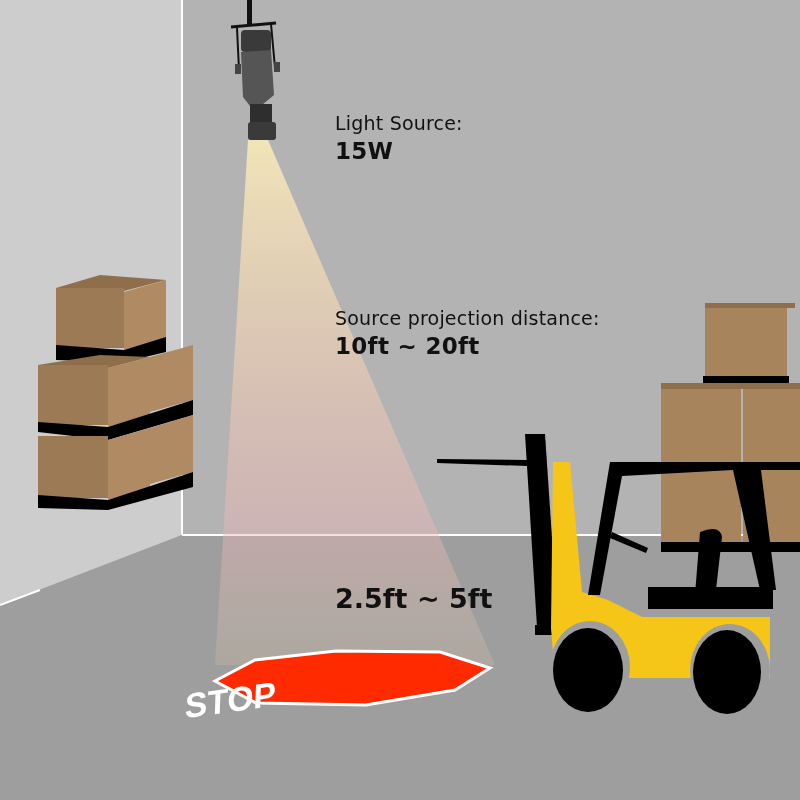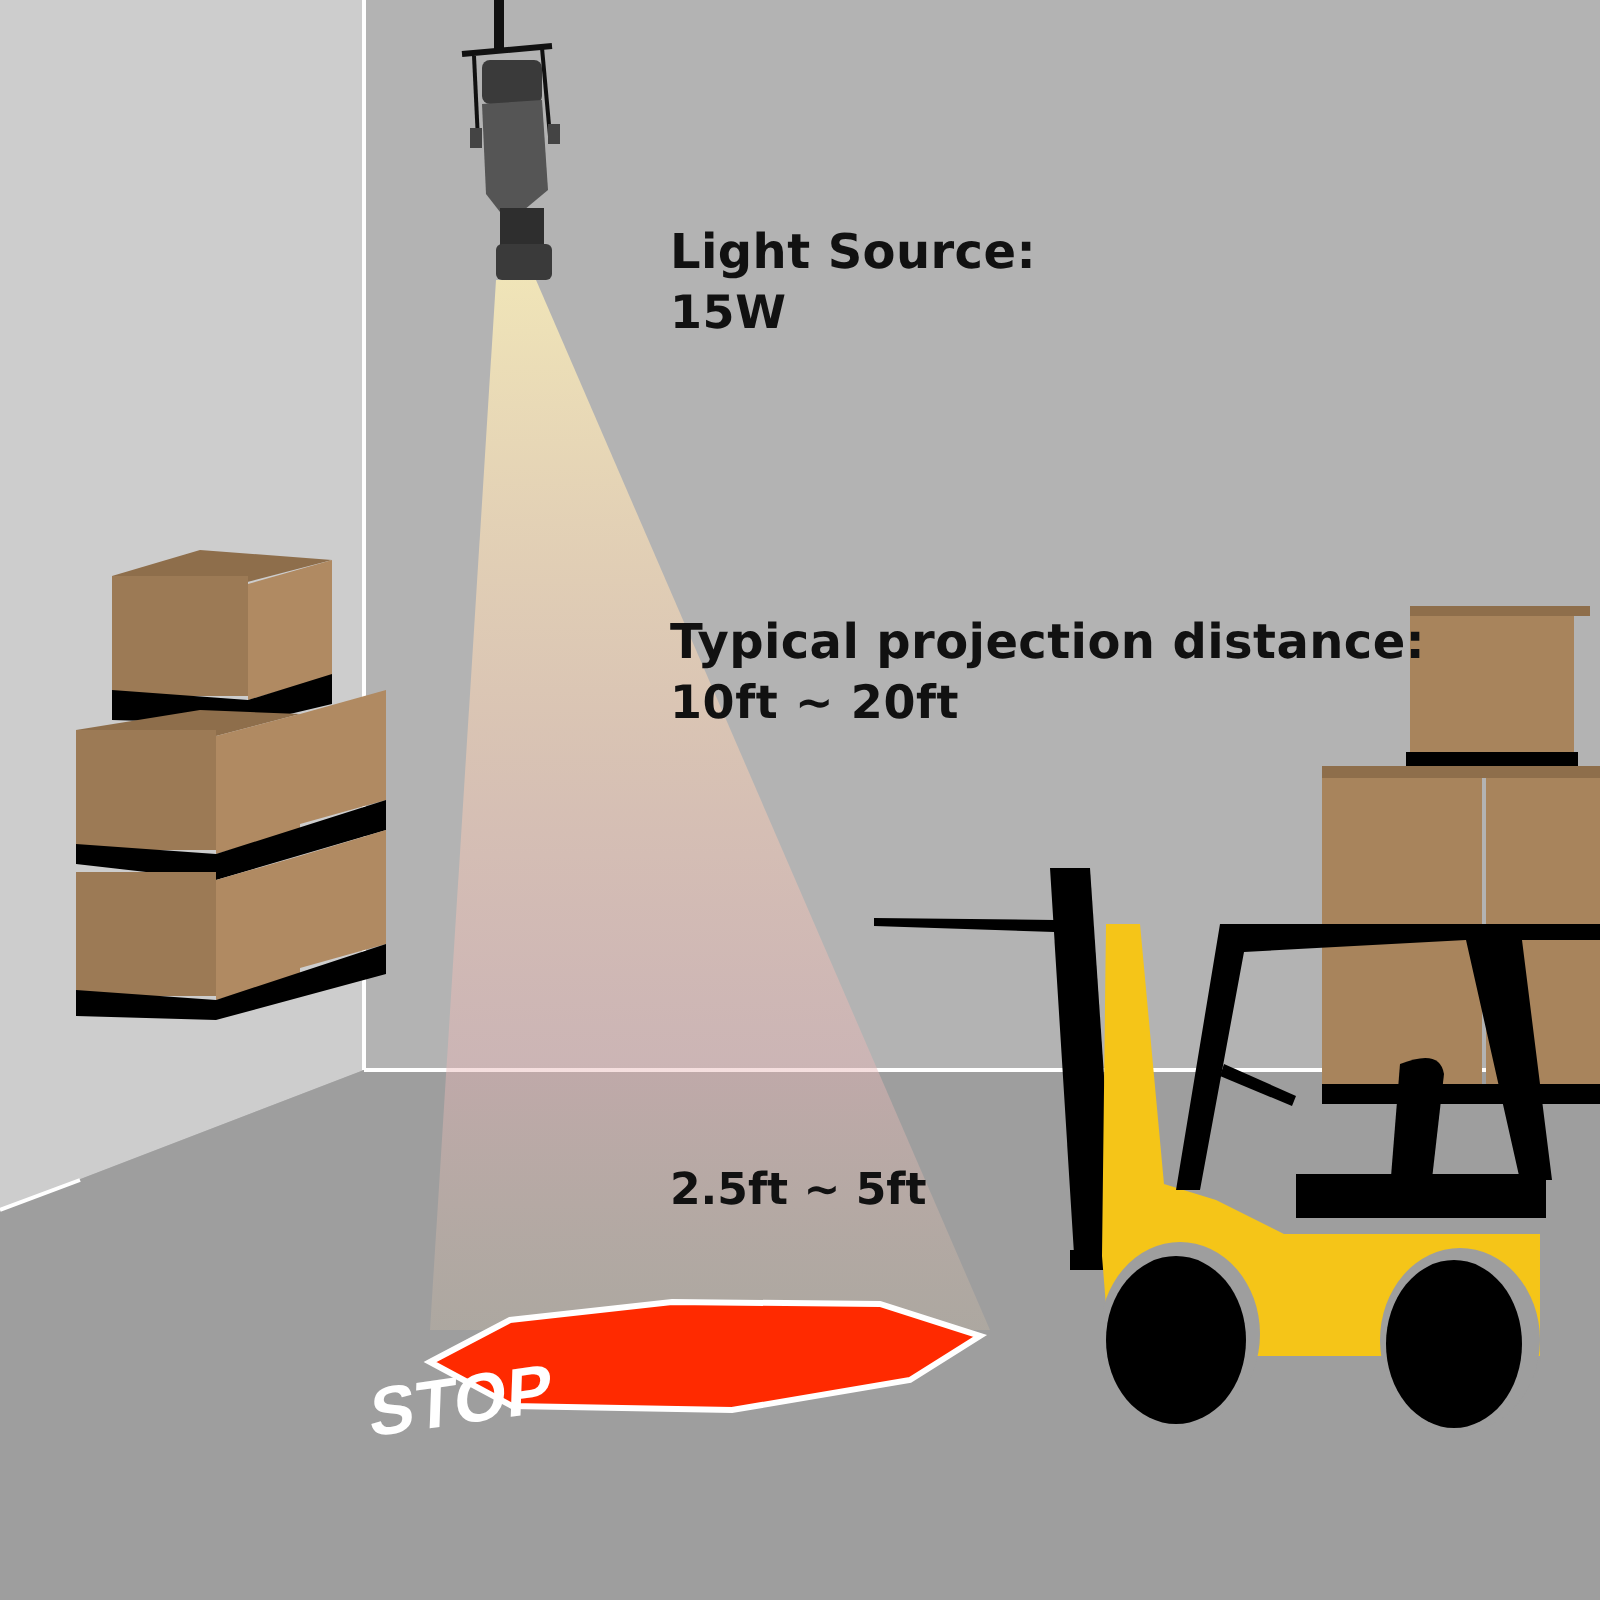--- a/index.html
+++ b/index.html
@@ -1,23 +1,23 @@
 <!DOCTYPE html>
 <html><head>
 <meta charset="utf-8">
 <style>
   html,body{margin:0;padding:0;}
   body{width:800px;height:800px;overflow:hidden;background:#b3b3b3;position:relative;font-family:"DejaVu Sans","Liberation Sans",sans-serif;}
   .scene{position:absolute;left:0;top:0;width:800px;height:800px;}
   .label{position:absolute;color:#111;}
-  .label .cap{display:block;font-size:24px;font-weight:bold;letter-spacing:0.2px;}
+  .label .cap{display:block;font-size:19px;font-weight:normal;letter-spacing:0.2px;}
   .label .val{display:block;font-size:23px;font-weight:bold;margin-top:4px;letter-spacing:0.3px;}
   #lbl-light{left:335px;top:112px;}
   #lbl-proj{left:335px;top:307px;}
-  #lbl-near{left:335px;top:583px;font-size:22px;font-weight:bold;}
+  #lbl-near{left:335px;top:583px;font-size:27px;font-weight:bold;}
 </style>
 </head>
 <body>
 
 <svg class="scene" viewBox="0 0 800 800" width="800" height="800">
   <defs>
     <linearGradient id="beamGrad" x1="0" y1="0" x2="0" y2="1">
       <stop offset="0" stop-color="#f3e7b8" stop-opacity="0.95"></stop>
       <stop offset="0.45" stop-color="#e8c9b4" stop-opacity="0.7"></stop>
       <stop offset="0.75" stop-color="#e9b7b7" stop-opacity="0.45"></stop>
@@ -109,17 +109,17 @@
     <ellipse cx="727" cy="672" rx="34" ry="42" fill="#000"></ellipse>
   </g>
 </svg>
 
 <div class="label" id="lbl-light">
   <span class="cap">Light Source:</span>
   <span class="val">15W</span>
 </div>
 
 <div class="label" id="lbl-proj">
-  <span class="cap">Typical projection distance:</span>
+  <span class="cap">Source projection distance:</span>
   <span class="val">10ft ~ 20ft</span>
 </div>
 
 <div class="label" id="lbl-near">2.5ft ~ 5ft</div>
 
 </body></html>

